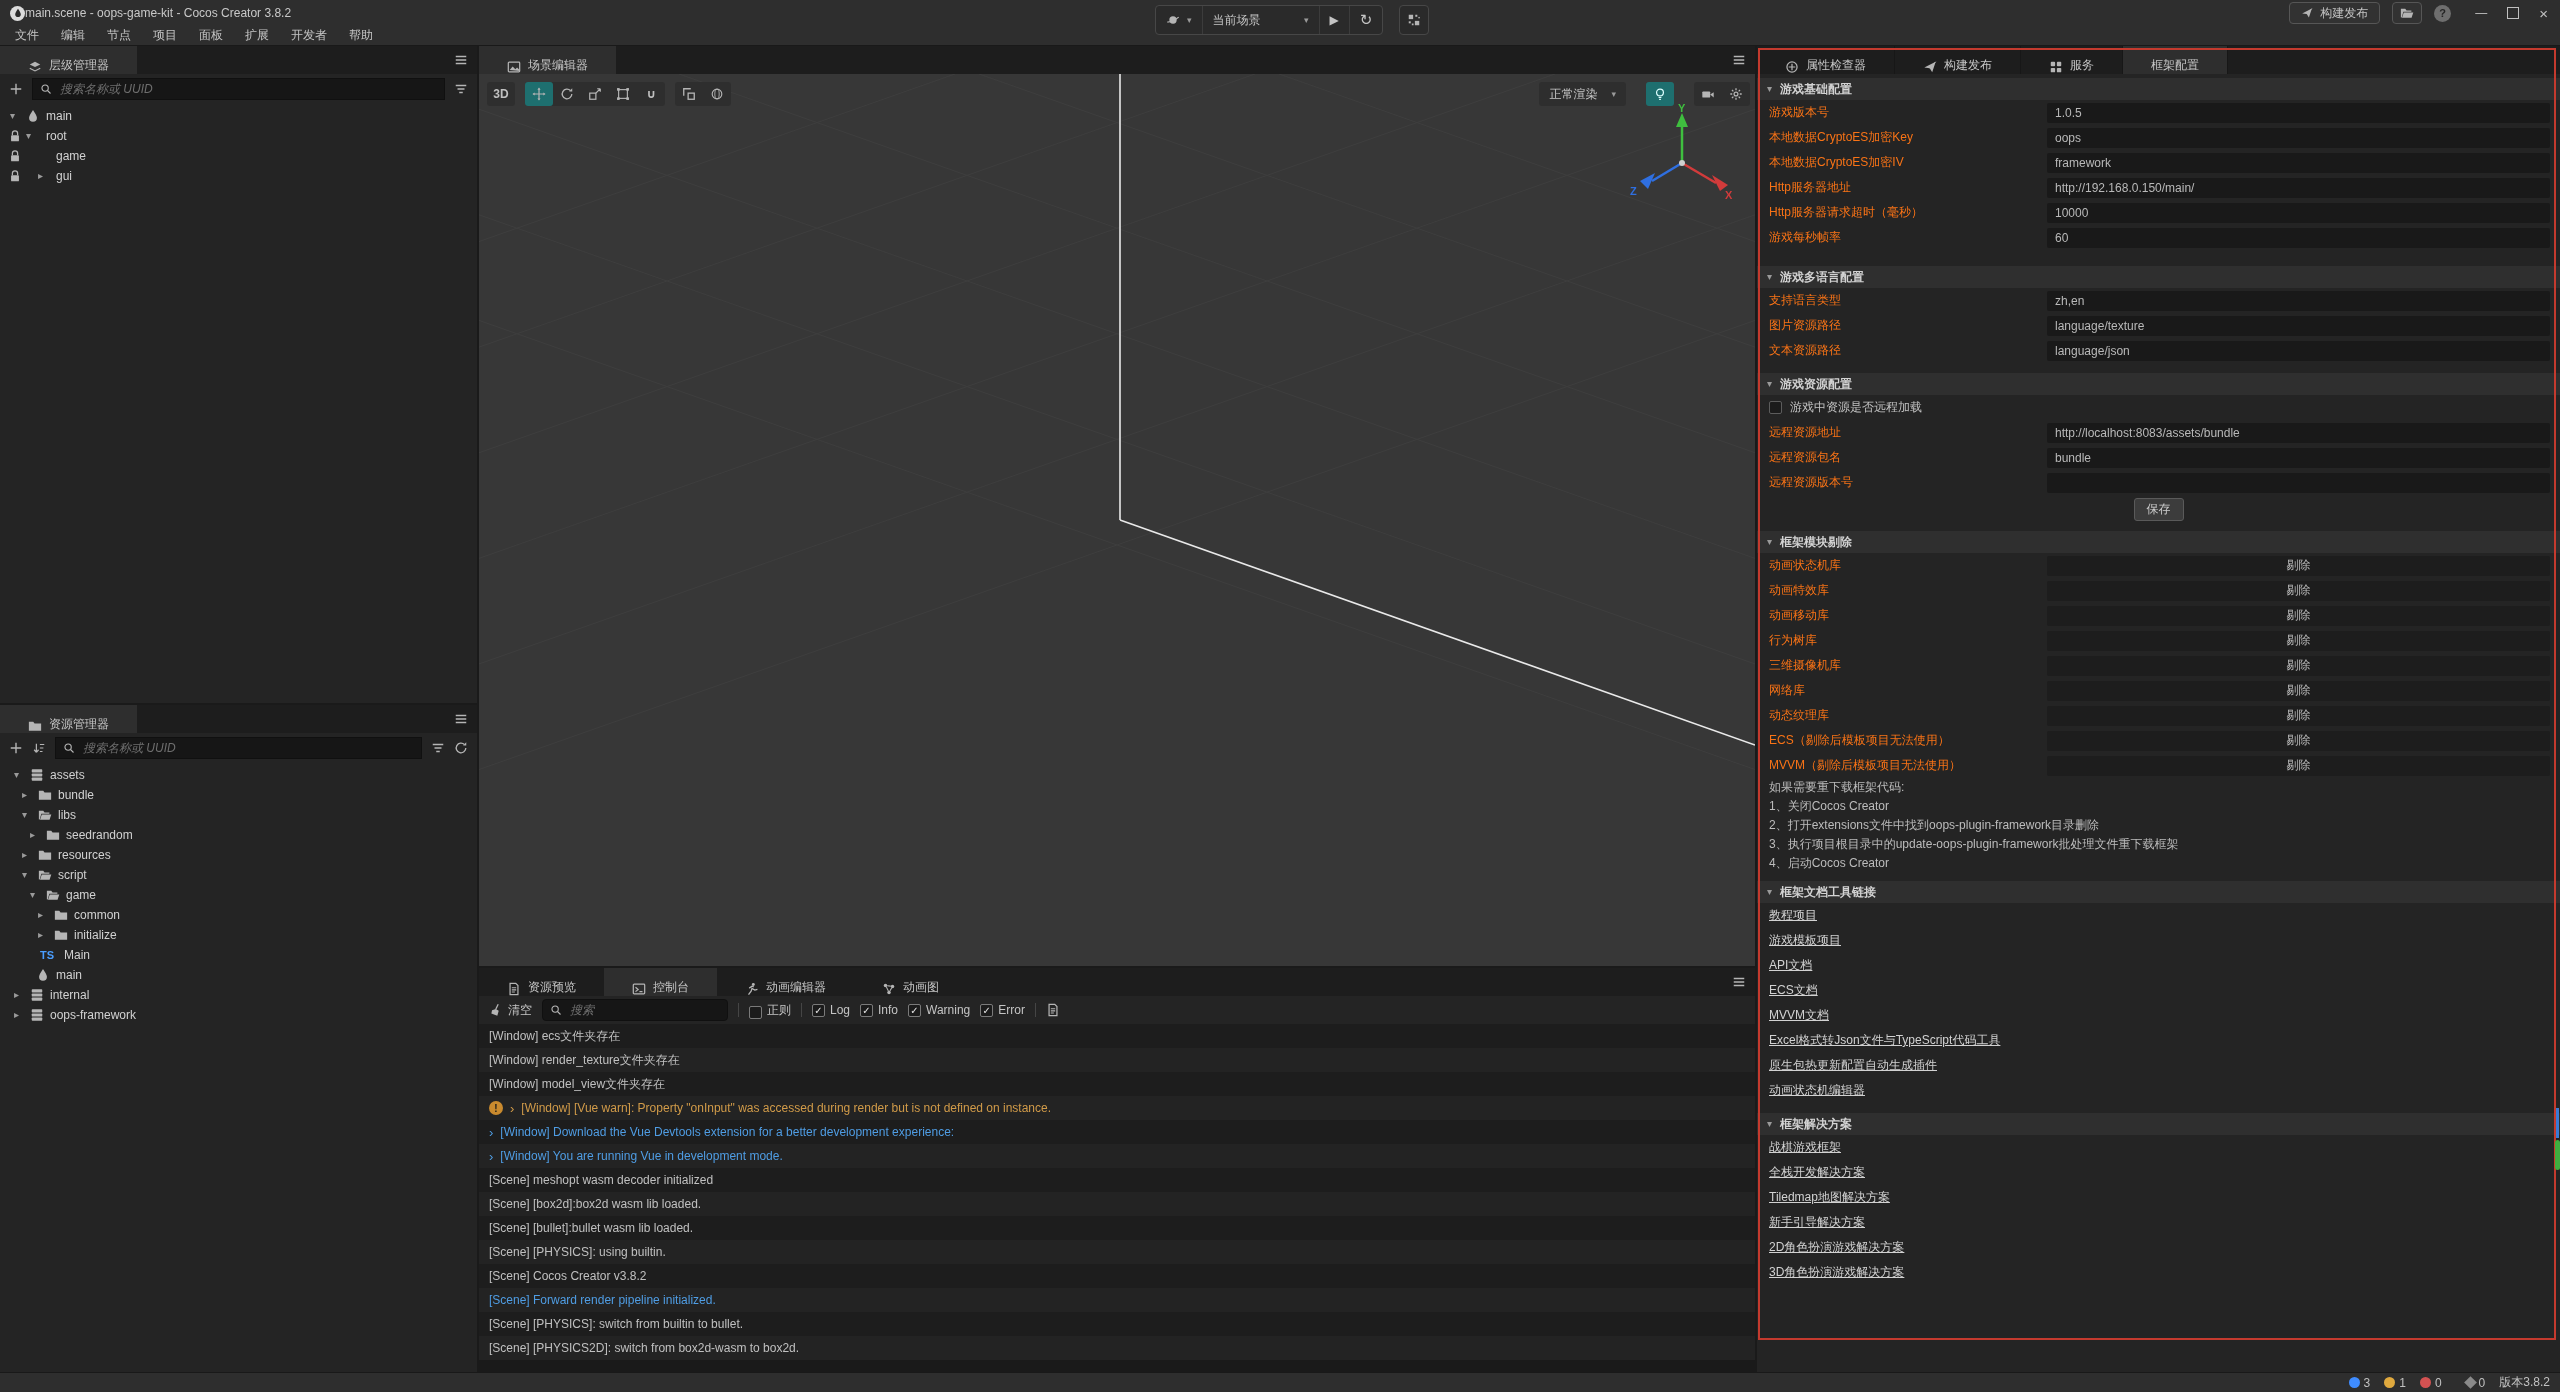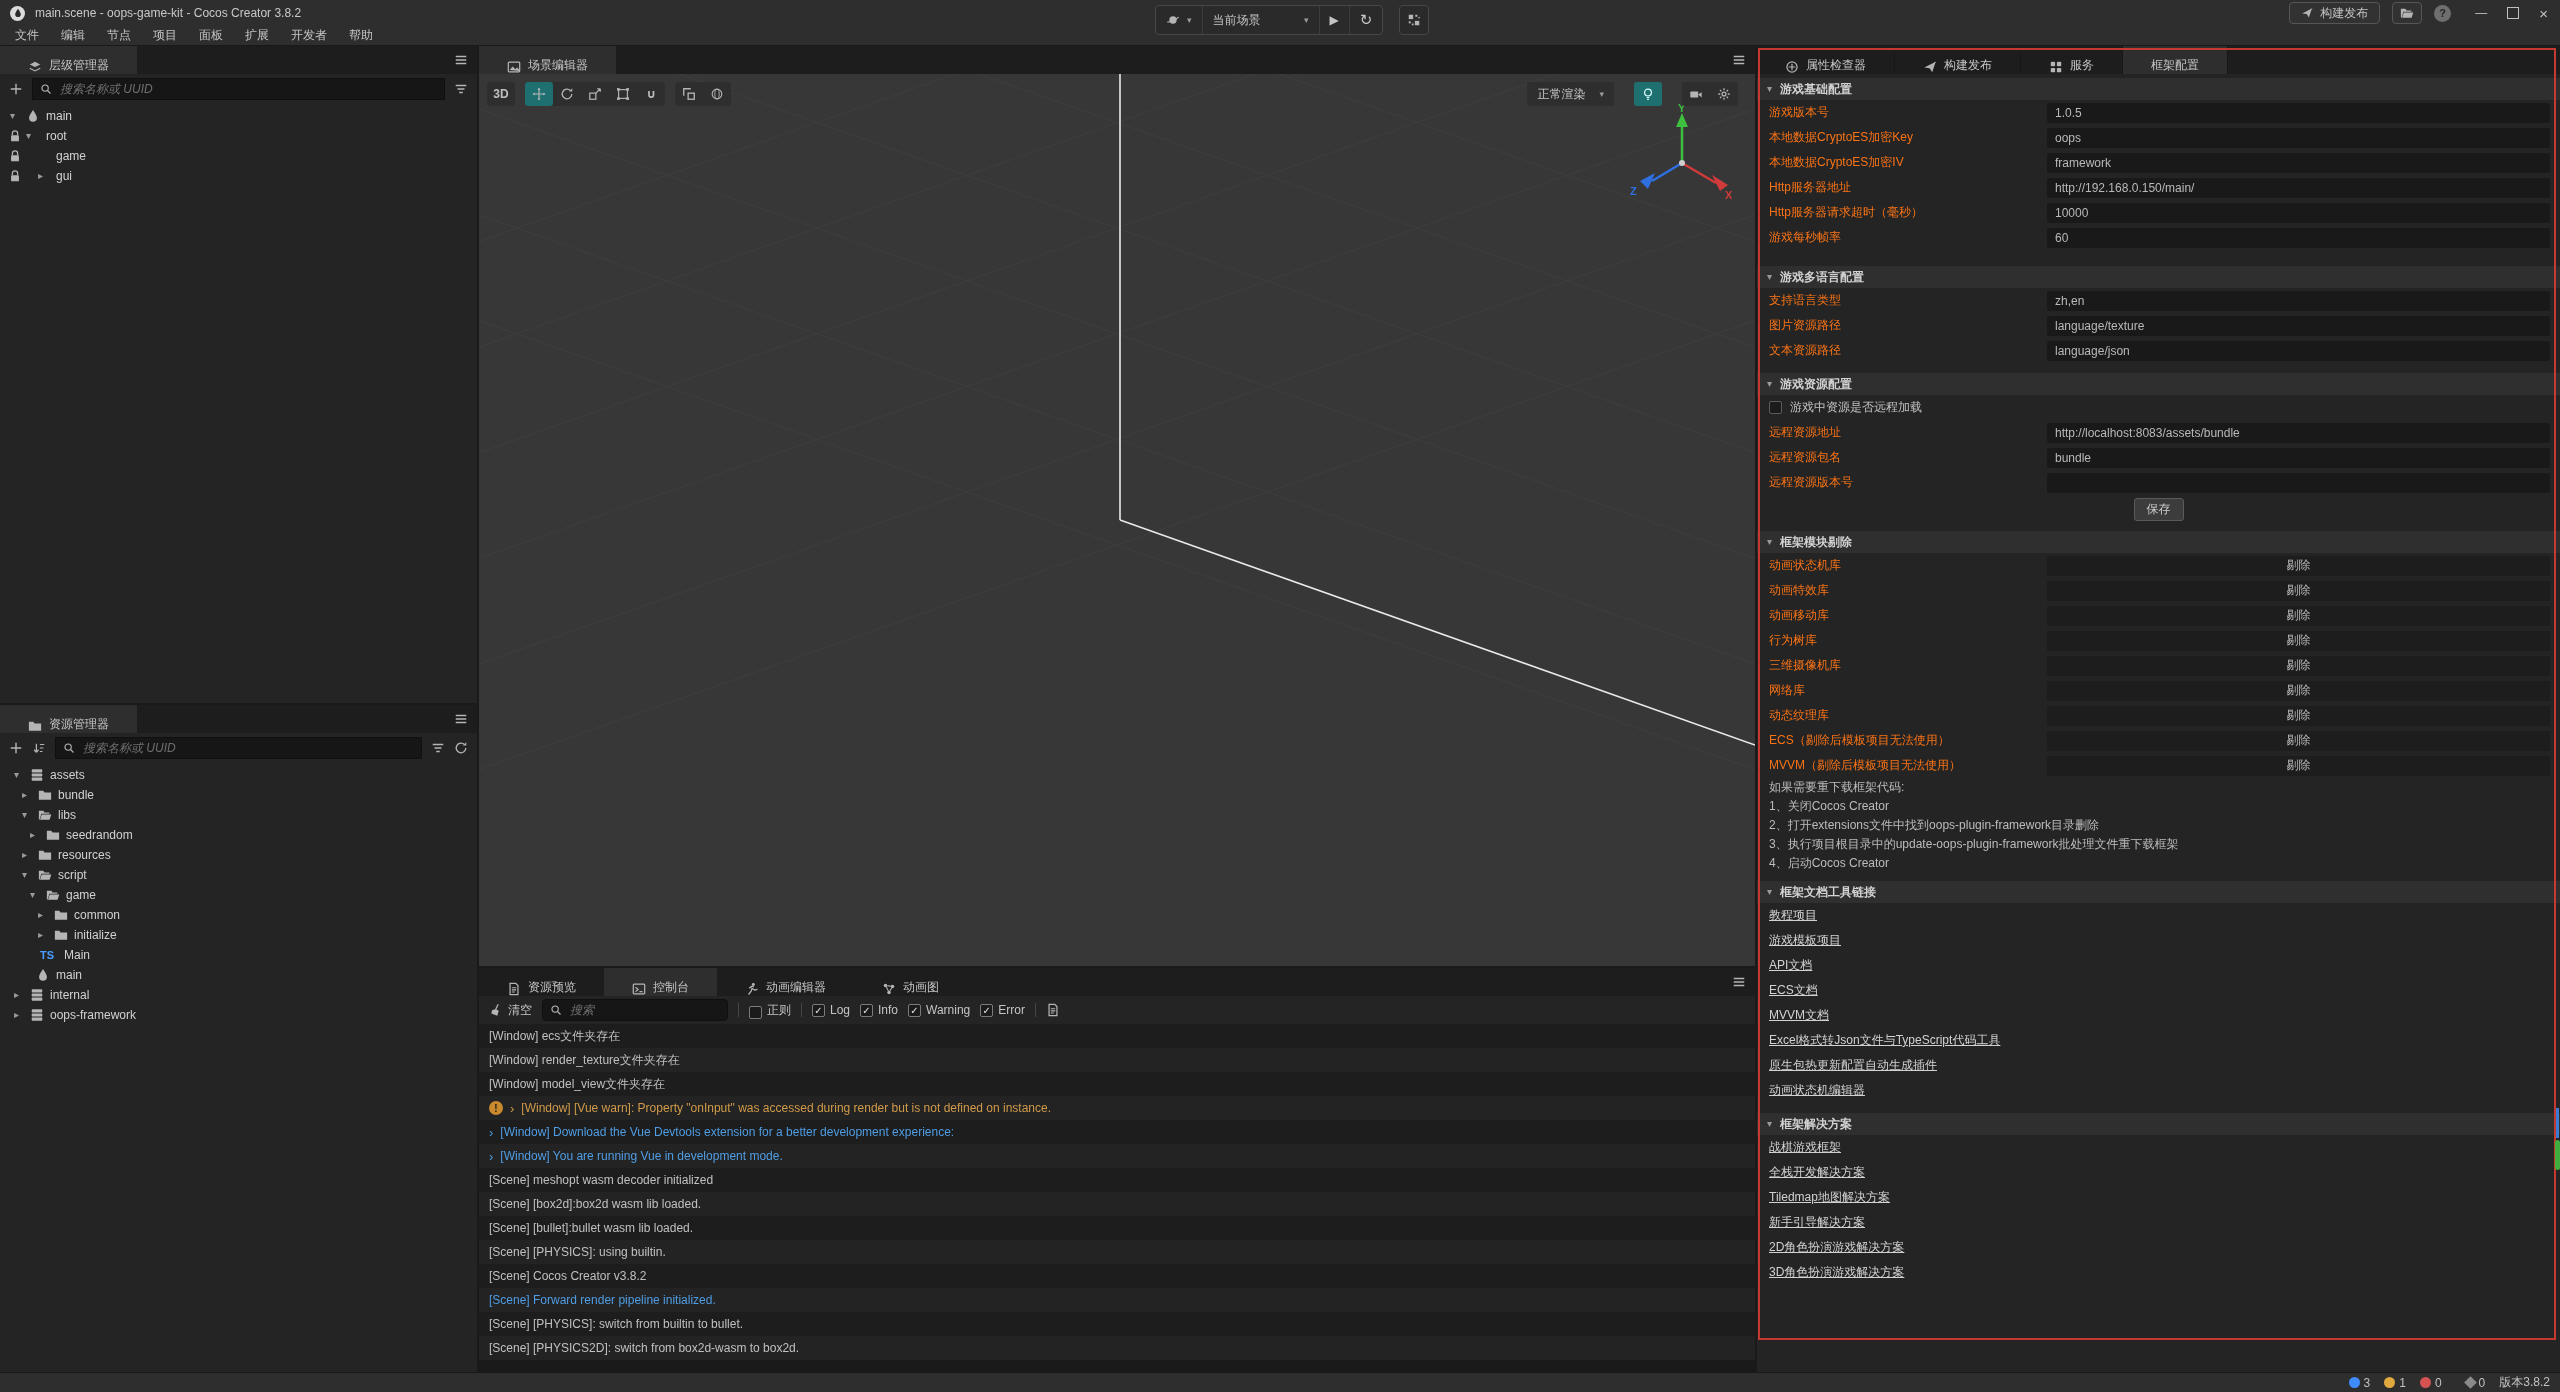--- a/index.html
+++ b/index.html
@@ -5,21 +5,21 @@
   html,body{margin:0;padding:0;background:#111}
   #app{position:relative;width:2560px;height:1392px;background:#1a1a1a;overflow:hidden;
        font-family:"Liberation Sans","DejaVu Sans",sans-serif;font-size:12px;color:#c2c2c2;}
   svg.ic{width:14px;height:14px;color:#b5b5b5;flex:none}
   svg.ic.sm{width:12px;height:12px}
   .c-folder{color:#5a91d4}.c-db{color:#d9a43e}.c-drop{color:#e2993f}.c-dim{color:#8f8f8f}
   
   #titlebar{position:absolute;left:0;top:0;width:2560px;height:26px;background:#2e2e2e;display:flex;align-items:center}
   .logo{width:15px;height:15px;border-radius:50%;background:#dcdcdc;margin-left:10px;display:flex;align-items:center;justify-content:center}
   .logo svg{width:10px;height:10px;color:#2b2b2b}
-  #win-title{margin-left:10px;color:#c9c9c9}
+  #win-title{color:#c9c9c9}
   .tb-right{margin-left:auto;display:flex;align-items:center;gap:12px;margin-right:12px}
   .btn-build{display:flex;gap:7px;align-items:center;border:1px solid #565656;border-radius:4px;height:20px;padding:0 11px;background:#323232}
   .btn-sm{border:1px solid #565656;border-radius:4px;width:28px;height:20px;display:flex;align-items:center;justify-content:center;background:#323232}
   .btn-help{width:17px;height:17px;border-radius:50%;background:#6e6e6e;color:#242424;display:flex;align-items:center;justify-content:center;font-weight:bold;font-size:11px}
   .winctl{display:flex;align-items:center;gap:20px;margin-left:12px;color:#c0c0c0}
   .win-max-box{width:10px;height:10px;border:1px solid #c0c0c0}
   
   #menubar{position:absolute;left:0;top:26px;width:2560px;height:20px;background:#2e2e2e;display:flex;align-items:center;padding-left:4px;border-bottom:1px solid #191919;box-sizing:border-box}
   .menu-item{padding:0 11px;color:#c4c4c4}
   
@@ -46,21 +46,21 @@
   .chev{color:#9a9a9a;font-size:10px;line-height:1}
   .tlabel{color:#d2d2d2;white-space:nowrap}
   .tsbadge{color:#4a9eff;font-weight:bold;font-size:11px}
   
   .viewport{position:absolute;top:28px;left:0;right:0;bottom:0;background:#373737;overflow:hidden}
   .vtool-left{position:absolute;left:8px;top:8px;display:flex;gap:10px;z-index:3}
   .vbtn{height:24px;min-width:28px;background:#2e2e2e;border-radius:3px;display:flex;align-items:center;justify-content:center;color:#c0c0c0;font-weight:bold}
   .vgroup{display:flex;background:#2e2e2e;border-radius:3px}
   .vgroup .vbtn{background:transparent}
   .vgroup .vbtn.active{background:#1e6f6f;border-radius:3px}
-  .vtool-right{position:absolute;right:17px;top:8px;display:flex;gap:20px;z-index:3;align-items:center}
+  .vtool-right{position:absolute;right:5px;top:8px;display:flex;gap:20px;z-index:3;align-items:center}
   .vselect{height:24px;background:#2e2e2e;border-radius:3px;display:flex;align-items:center;gap:14px;padding:0 10px;color:#c6c6c6}
   .vbulb{background:#1e6f6f}
   
   .ctool{height:28px;display:flex;align-items:center;gap:10px;padding:0 10px;background:#242424}
   .clear-btn{display:flex;align-items:center;gap:5px;color:#c4c4c4}
   .csearch{width:170px;flex:none;height:20px;background:#161616;border:1px solid #101010;border-radius:4px;display:flex;align-items:center;padding:0 7px;gap:6px}
   .csearch input{flex:1;min-width:0;background:transparent;border:none;outline:none;color:#c0c0c0;font:12px "Liberation Sans","DejaVu Sans",sans-serif}
   .csearch input::placeholder{color:#6e6e6e;font-style:italic}
   .vsep{width:1px;height:14px;background:#454545}
   .cbwrap{display:flex;gap:5px;align-items:flex-end;color:#c4c4c4}

